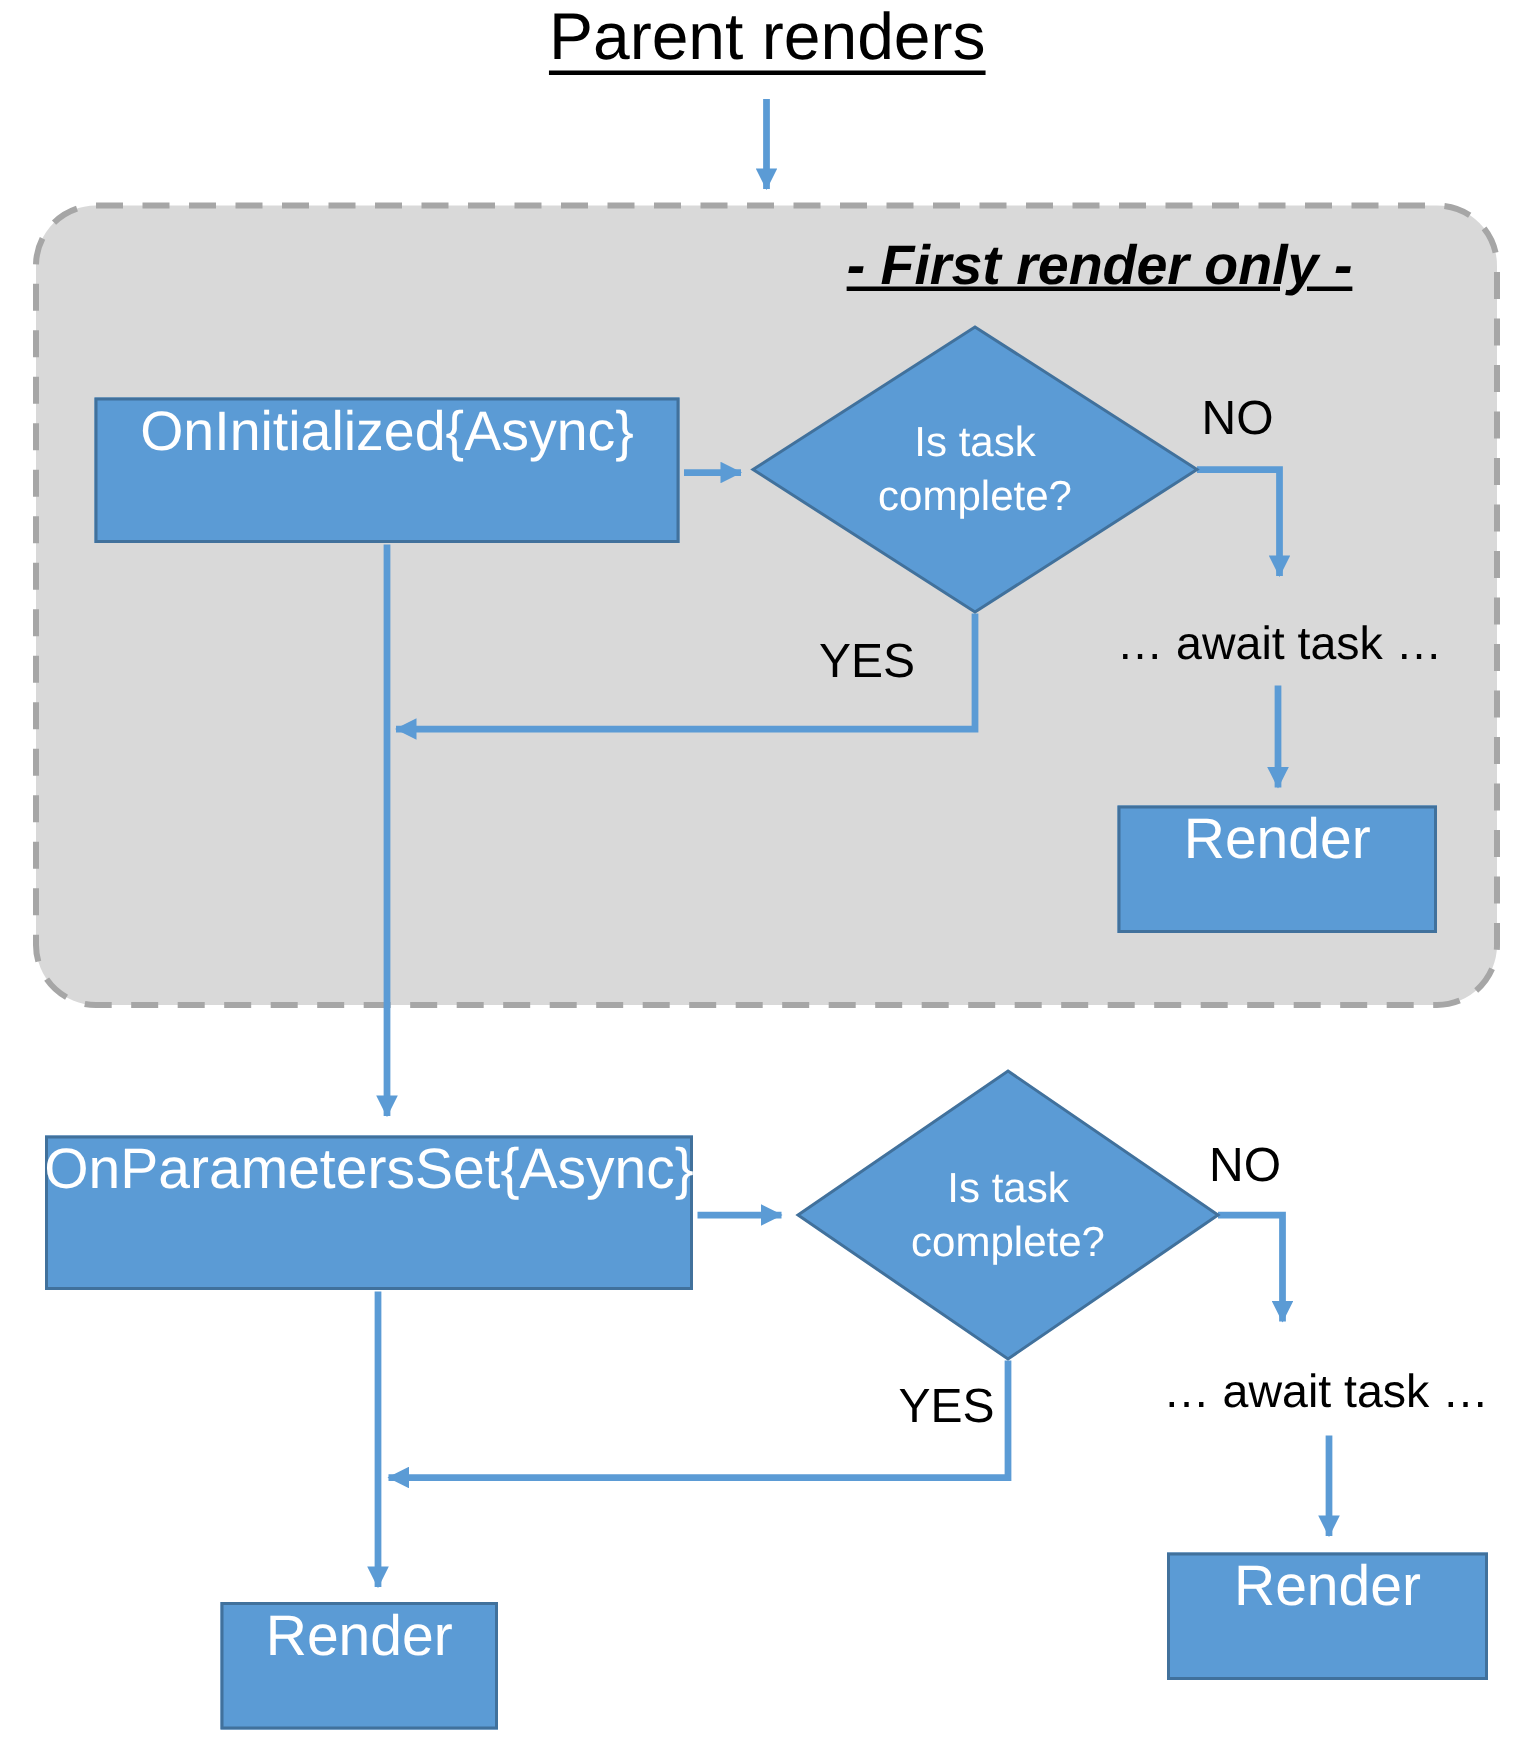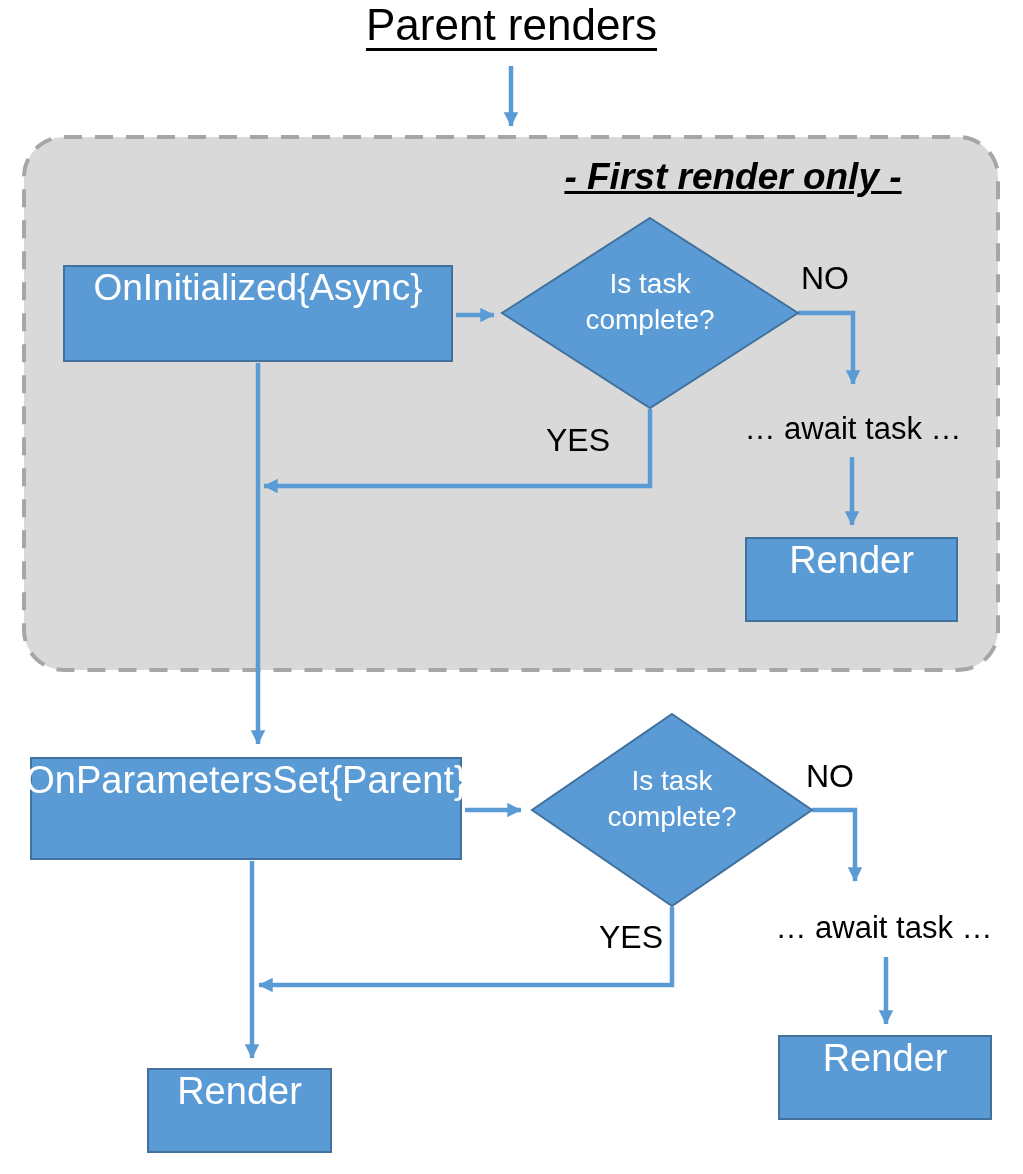--- a/index.html
+++ b/index.html
@@ -35,21 +35,21 @@
     background:var(--node-fill);border:2px solid var(--node-border);
     color:var(--text-light);display:flex;justify-content:center;
     box-sizing:border-box;text-align:center;
   }
   .node-oninit{left:63px;top:265px;width:390px;height:97px;font-size:37px;}
   .node-onparams{left:30px;top:757px;width:432px;height:103px;font-size:38px;}
   .node-render1{left:745px;top:537px;width:213px;height:85px;font-size:38px;}
   .node-render2{left:778px;top:1035px;width:214px;height:85px;font-size:38px;}
   .node-render3{left:147px;top:1068px;width:185px;height:85px;font-size:38px;}
   .diamond-label{
-    width:190px;height:94px;display:flex;align-items:flex-start;justify-content:center;
+    width:190px;height:94px;display:flex;align-items:center;justify-content:center;
     text-align:center;color:var(--text-light);font-size:28px;line-height:1.3;
   }
   .d1-label{left:555px;top:266px;}
   .d2-label{left:577px;top:763px;}
   .edge-label{color:var(--text-dark);text-align:center;font-size:32px;}
   .lbl-no1{left:770px;top:260px;width:110px;}
   .lbl-yes1{left:523px;top:422px;width:110px;}
   .lbl-await1{left:703px;top:411px;width:300px;font-size:31px;}
   .lbl-no2{left:775px;top:758px;width:110px;}
   .lbl-yes2{left:576px;top:919px;width:110px;}
@@ -99,21 +99,21 @@
 
   <div class="abs edge-label lbl-no1">NO</div>
   <div class="abs edge-label lbl-yes1">YES</div>
   <div class="abs edge-label lbl-await1">… await task …</div>
 
   <div class="abs node node-render1">
     <span>Render</span>
   </div>
 
   <div class="abs node node-onparams">
-    <span>OnParametersSet{Parent}</span>
+    <span>OnParametersSet{Async}</span>
   </div>
 
   <div class="abs diamond-label d2-label">
     <span>Is task complete?</span>
   </div>
 
   <div class="abs edge-label lbl-no2">NO</div>
   <div class="abs edge-label lbl-yes2">YES</div>
   <div class="abs edge-label lbl-await2">… await task …</div>
 

